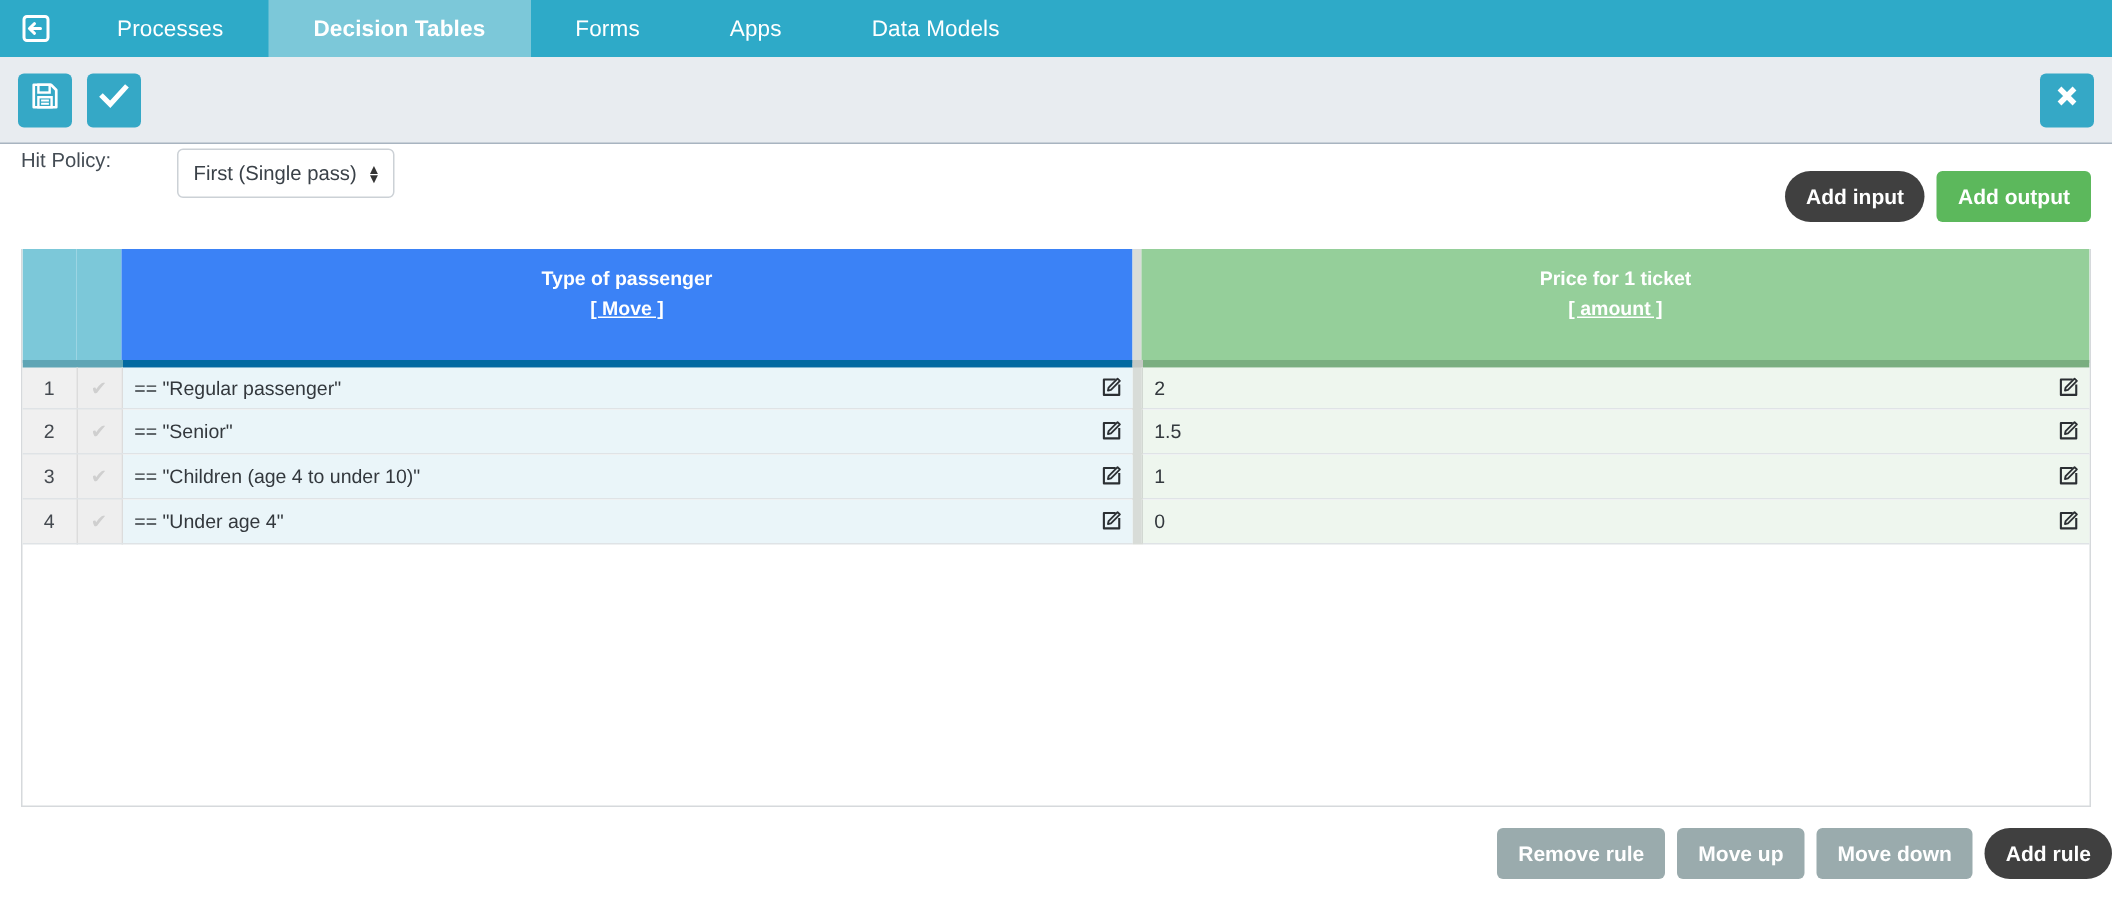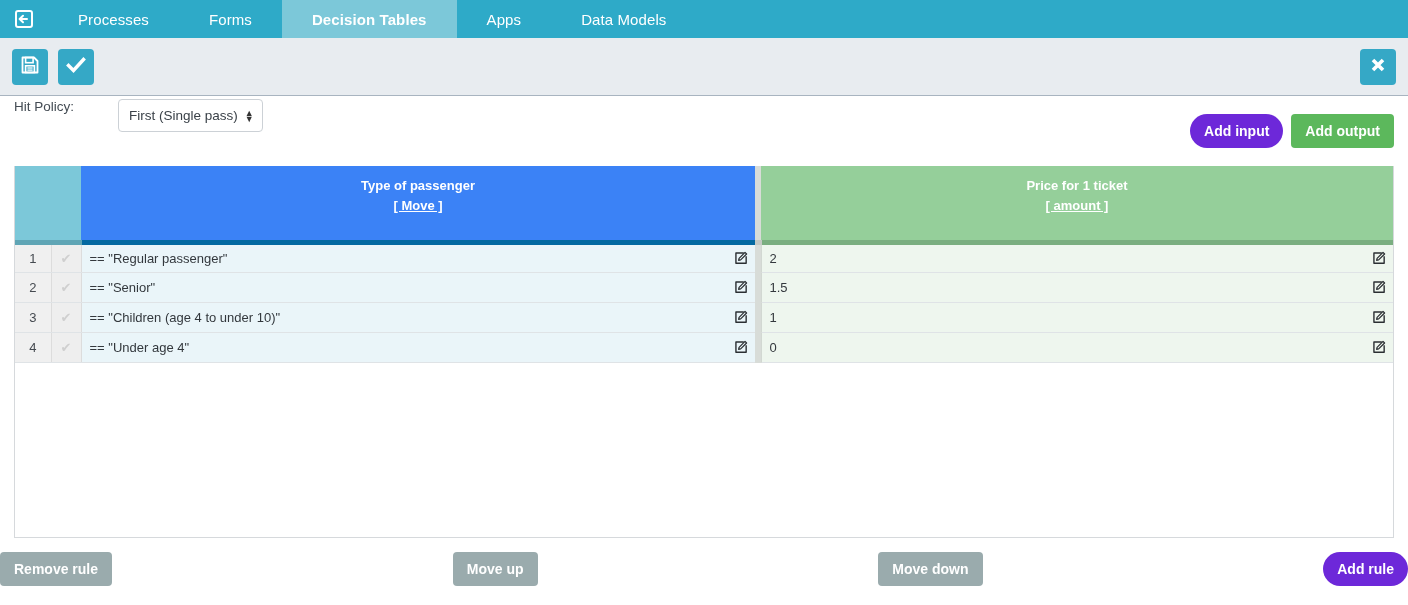--- a/index.html
+++ b/index.html
@@ -117,21 +117,21 @@
   .btn {
     border: none;
     border-radius: 4px;
     color: #fff;
     font-size: 14px;
     font-weight: bold;
     padding: 9px 14px;
     cursor: pointer;
     font-family: "Liberation Sans", sans-serif;
   }
-  .btn-blue { background: #6d28d9; border-radius: 17px; }
+  .btn-blue { background: #404040; border-radius: 17px; }
   .btn-green { background: #5cb85c; margin-left: 8px; }
   .btn-gray { background: #9aabad; }
 
   
   .table-wrap {
     margin: 0 14px;
     border: 1px solid #d6d9dc;
     border-top: none;
     height: 372px;
     background: #ffffff;
@@ -216,47 +216,47 @@
     right: 7px; top: 50%;
     transform: translateY(-50%);
     cursor: pointer;
     line-height: 0;
   }
 
   
   .footer {
     margin-top: 14px;
     display: flex;
-    justify-content: space-between;
+    justify-content: flex-end;
     gap: 8px;
   }
 </style>
 </head>
 <body>
 
 <div class="navbar">
   <div class="nav-home">
     <span>
       <svg width="22" height="22" viewBox="0 0 22 22">
         <rect x="3" y="3" width="16" height="16" rx="2" ry="2" fill="none" stroke="#ffffff" stroke-width="2"></rect>
         <path d="M14 11 H7.5 M10 7.8 L6.6 11 L10 14.2" fill="none" stroke="#ffffff" stroke-width="2" stroke-linecap="round" stroke-linejoin="round"></path>
       </svg>
     </span>
   </div>
   <div class="nav-tabs">
     <div class="nav-tab">
         <span>Processes</span>
       </div>
-    <div class="nav-tab">
-        <span>Forms</span>
-      </div>
     <div class="nav-tab active">
       <span>Decision Tables</span>
       <span class="nav-caret"></span>
     </div>
+    <div class="nav-tab">
+        <span>Forms</span>
+      </div>
     <div class="nav-tab">
         <span>Apps</span>
       </div>
     <div class="nav-tab">
         <span>Data Models</span>
       </div>
   </div>
 </div>
 
 <div class="toolbar">

